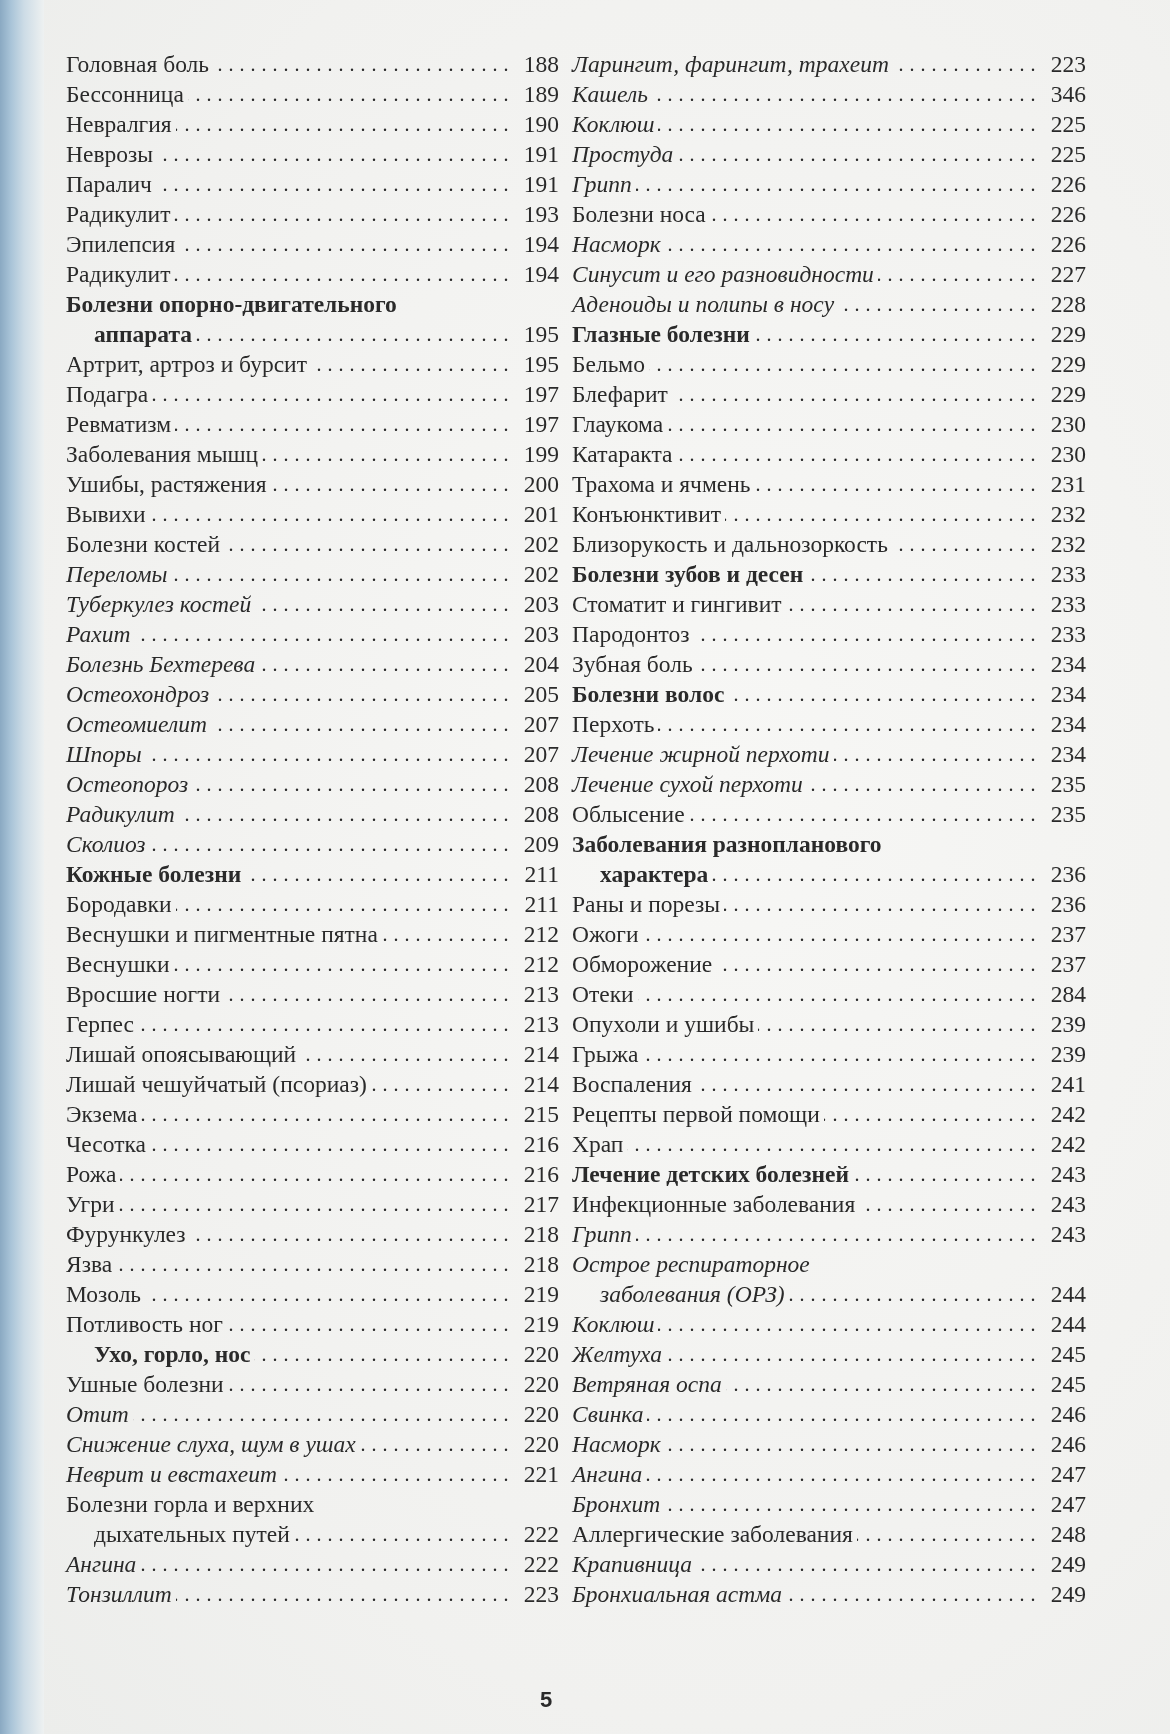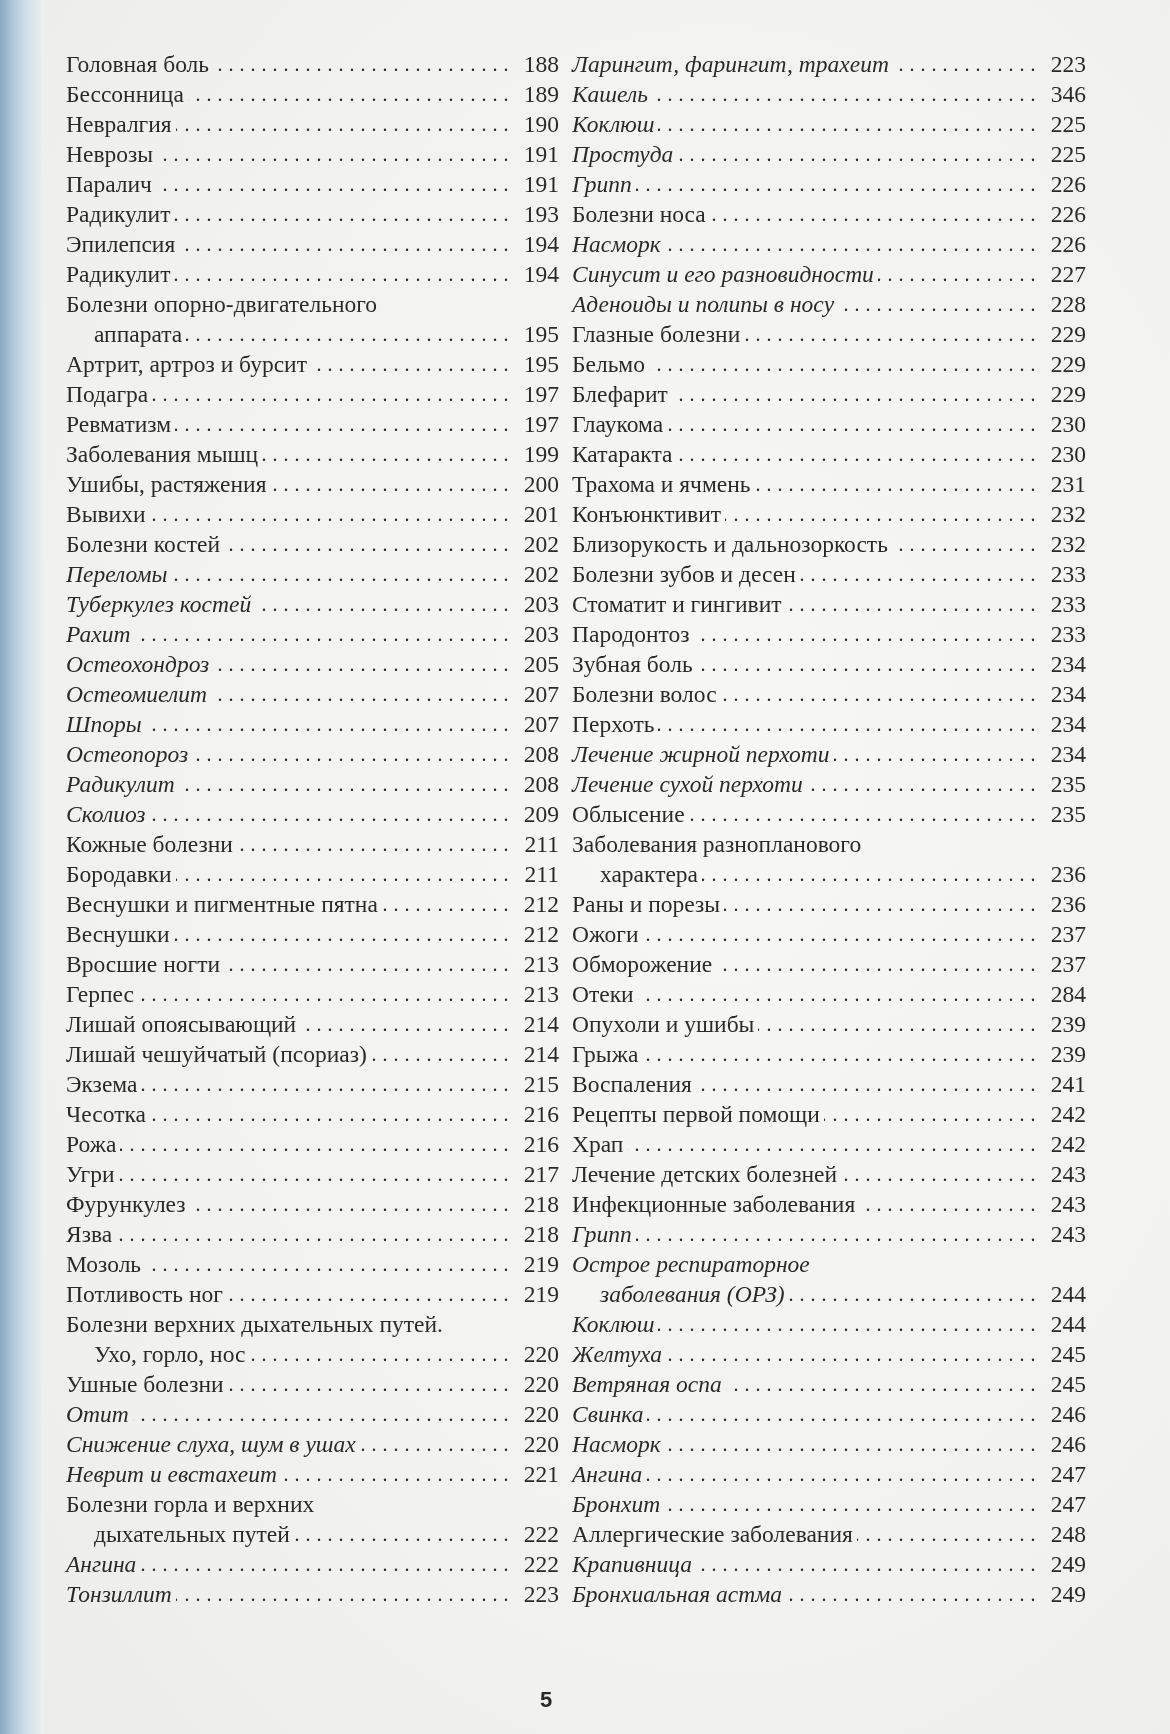--- a/index.html
+++ b/index.html
@@ -32,21 +32,21 @@
     .entry .dots {
       flex: 1 1 auto; overflow: hidden; margin: 0 4px 0 4px;
       position: relative; height: 30px;
     }
     .entry .dots::after {
       content: ". . . . . . . . . . . . . . . . . . . . . . . . . . . . . . . . . . . . . . . . . . . . . . . . . . . . . . . . . . . . . . . . . . . . . . . . . . . .";
       position: absolute; right: 0; bottom: 0; letter-spacing: 0.5px;
       font-size: 20px; line-height: 30px; white-space: nowrap;
     }
     .entry .page { flex: 0 0 auto; text-align: right; min-width: 46px; }
-    .entry.bold .title { font-weight: normal; text-align: right; }
+    .entry.bold .title { font-weight: bold; text-align: right; }
     .entry.italic .title { font-style: italic; }
     .entry.indent .title { padding-left: 28px; }
     .entry.nodots .dots::after { content: ""; }
     .page-number {
       position: absolute; left: 540px; top: 1687px;
       font-family: "Liberation Sans", "DejaVu Sans", sans-serif;
       font-weight: bold; font-size: 22px; color: #2a2a2a;
     }
   </style>
 </head>
@@ -150,20 +150,25 @@
     <span class="title">Туберкулез костей</span>
     <span class="dots"></span>
     <span class="page">203</span>
   </div>
     <div class="entry italic">
     <span class="title">Рахит</span>
     <span class="dots"></span>
     <span class="page">203</span>
   </div>
     <div class="entry italic">
+    <span class="title">Болезнь Бехтерева</span>
+    <span class="dots"></span>
+    <span class="page">204</span>
+  </div>
+    <div class="entry italic">
     <span class="title">Остеохондроз</span>
     <span class="dots"></span>
     <span class="page">205</span>
   </div>
     <div class="entry italic">
     <span class="title">Остеомиелит</span>
     <span class="dots"></span>
     <span class="page">207</span>
   </div>
     <div class="entry italic">
@@ -258,25 +263,20 @@
   </div>
     <div class="entry">
     <span class="title">Мозоль</span>
     <span class="dots"></span>
     <span class="page">219</span>
   </div>
     <div class="entry">
     <span class="title">Потливость ног</span>
     <span class="dots"></span>
     <span class="page">219</span>
-  </div>
-    <div class="entry bold nodots">
-    <span class="title">Болезни верхних дыхательных путей.</span>
-    <span class="dots"></span>
-    <span class="page"></span>
   </div>
     <div class="entry bold indent">
     <span class="title">Ухо, горло, нос</span>
     <span class="dots"></span>
     <span class="page">220</span>
   </div>
     <div class="entry">
     <span class="title">Ушные болезни</span>
     <span class="dots"></span>
     <span class="page">220</span>

